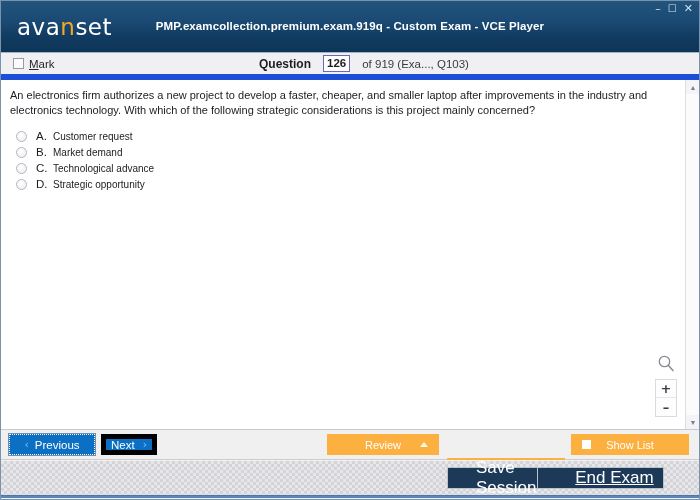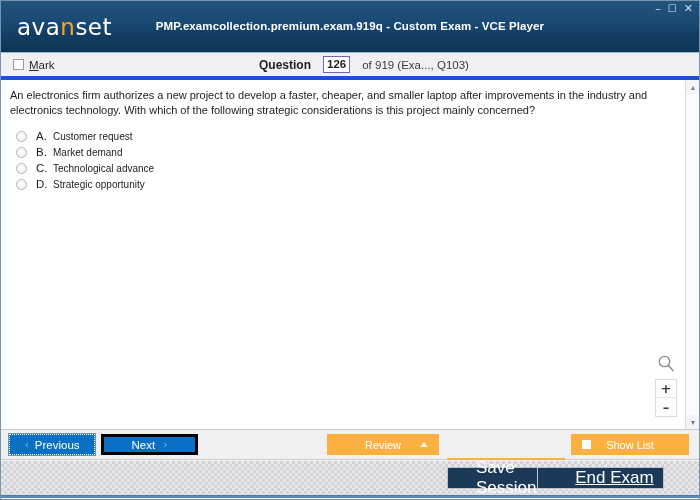--- a/index.html
+++ b/index.html
@@ -77,21 +77,21 @@
   }
   .win-btn.min { font-size: 11px; }
   .win-btn.max { font-size: 10px; }
   .win-btn.close { font-size: 11px; font-weight: bold; }
 
   
   .qheader {
     position: relative;
     height: 27px;
     background: #f0f0f3;
-    border-bottom: 4px solid #1d4ed8;
+    border-bottom: 6px solid #1d4ed8;
     display: flex;
     align-items: center;
   }
   .mark-wrap {
     position: absolute;
     left: 12px;
     display: flex;
     align-items: center;
     gap: 5px;
     cursor: pointer;
@@ -255,22 +255,22 @@
     user-select: none;
   }
   .btn-prev {
     left: 8px;
     width: 86px;
     border: 1px dotted #ffffff;
     outline: 1px solid #6d8fb0;
   }
   .btn-next {
     left: 100px;
-    width: 97px;
-    border: 3px solid #000000;
+    width: 56px;
+    border: 5px solid #000000;
   }
   .chev {
     color: #7fc0f0;
     font-size: 11px;
     font-family: "DejaVu Sans", sans-serif;
   }
   .btn-prev .chev { margin-right: 6px; }
   .btn-next .chev { margin-left: 8px; }
 
   .btn-orange {

